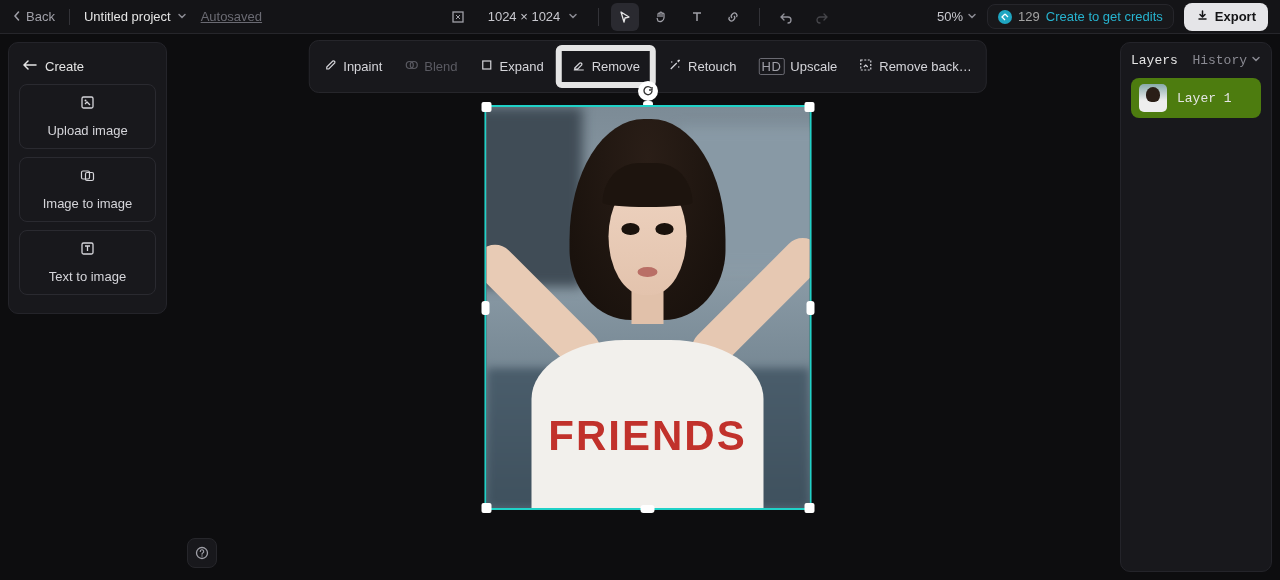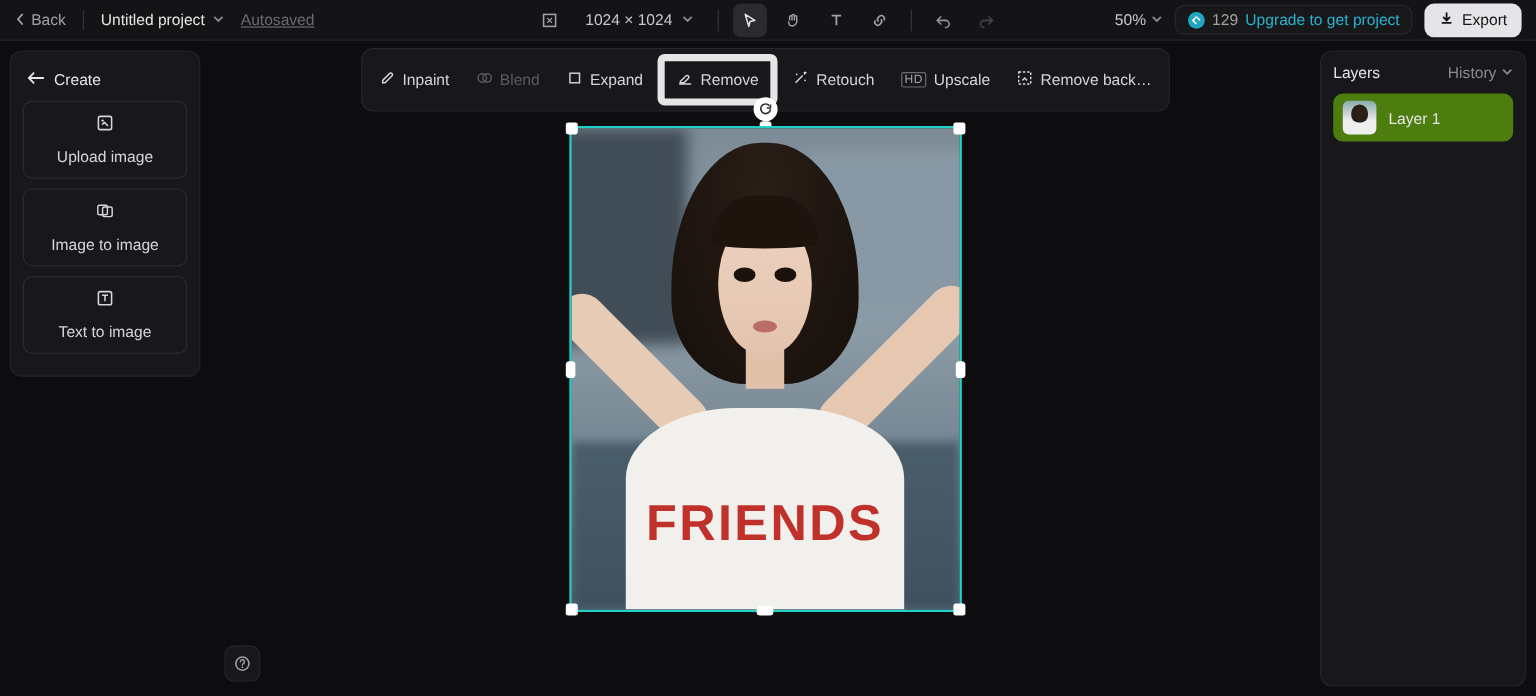--- a/index.html
+++ b/index.html
@@ -39,21 +39,21 @@
     .credits {
       display: flex; align-items: center; gap: 6px;
       padding: 4px 10px; border-radius: 8px; border: 1px solid #26262b;
       background: #18181b;
     }
     .credits-num { color: #a3a3a3; font-weight: 500; }
     .upgrade-link { color: #27b3cf; cursor: pointer; }
     .export-btn {
       display: flex; align-items: center; gap: 6px;
       padding: 6px 12px; border-radius: 8px;
-      background: #e5e5e8; color: #141416; font-weight: 400;
+      background: #e5e5e8; color: #141416; font-weight: 700;
       cursor: pointer;
     }
     .main { display: flex; height: calc(100% - 34px); }
     .sidebar-left { width: 175px; padding: 8px; }
     .create-panel {
       background: #18181c; border-radius: 10px; border: 1px solid #24242a;
       padding: 10px;
     }
     .create-header {
       display: flex; align-items: center; gap: 8px;
@@ -73,21 +73,21 @@
       background: #18181c; border: 1px solid #26262b; border-radius: 10px;
       padding: 4px;
     }
     .action-btn {
       display: flex; align-items: center; gap: 6px;
       padding: 7px 10px; border-radius: 6px;
       color: #d5d5da; cursor: pointer; white-space: nowrap;
     }
     .action-btn.disabled { color: #5a5a62; cursor: default; }
     .action-btn.highlighted { border: 6px solid #e5e5e5; }
-    .hd-label { font-size: 10px; letter-spacing: 0.5px; border: 1px solid #6a6a72; padding: 0 2px; border-radius: 2px; color: #a0a0a8; text-align: right; }
+    .hd-label { font-size: 13px; letter-spacing: 0.5px; border: 1px solid #6a6a72; padding: 0 2px; border-radius: 2px; color: #a0a0a8; text-align: right; }
     .rotate-handle {
       position: absolute; top: 47px; left: 50%; transform: translateX(-50%);
       width: 20px; height: 20px; background: #fff; border-radius: 50%;
       display: flex; align-items: center; justify-content: center; color: #222;
     }
     .rotate-stem {
       position: absolute; top: 67px; left: 50%; transform: translateX(-50%);
       width: 10px; height: 6px; background: #fff; border-radius: 3px;
     }
     .image-frame {
@@ -157,21 +157,21 @@
     .sel-handle {
       position: absolute; width: 10px; height: 10px; background: #fff; border-radius: 2px;
     }
     .sel-handle.tl { top: -5px; left: -5px; }
     .sel-handle.tr { top: -5px; right: -5px; }
     .sel-handle.bl { bottom: -5px; left: -5px; }
     .sel-handle.br { bottom: -5px; right: -5px; }
     .sel-handle.ml { top: 50%; left: -5px; transform: translateY(-50%); width: 8px; height: 14px; border-radius: 3px; }
     .sel-handle.mr { top: 50%; right: -5px; transform: translateY(-50%); width: 8px; height: 14px; border-radius: 3px; }
     .sel-handle.mb { bottom: -5px; left: 50%; transform: translateX(-50%); width: 14px; height: 8px; border-radius: 3px; }
-    .sidebar-right { width: 180px; padding: 8px 8px 8px 0; }
+    .sidebar-right { width: 160px; padding: 8px 8px 8px 0; font-family: Liberation Mono, monospace; }
     .layers-panel {
       background: #18181c; border-radius: 10px; border: 1px solid #24242a;
       padding: 10px; height: 100%;
     }
     .layers-head {
       display: flex; align-items: center; justify-content: space-between;
       margin-bottom: 10px;
     }
     .layers-title { font-weight: 500; }
     .history { color: #8a8a92; display: flex; align-items: center; gap: 4px; cursor: pointer; }
@@ -284,21 +284,21 @@
           </svg>
       </span>
     </div>
     <div class="credits">
       <span class="credit-circle">
         <svg width="8" height="8" viewBox="0 0 8 8">
             <path d="M4 1 L1 4 L4 7 M4 1 L7 4" stroke="#fff" stroke-width="1.3" fill="none"></path>
           </svg>
       </span>
       <span class="credits-num">129</span>
-      <span class="upgrade-link">Upgrade to get project</span>
+      <span class="upgrade-link">Create to get credits</span>
     </div>
     <div class="export-btn">
       <span>
         <svg width="13" height="13" viewBox="0 0 13 13">
             <path d="M6.5 2 V8 M4 5.5 L6.5 8 L9 5.5 M3 10 H10" stroke="currentColor" fill="none" stroke-width="1.5" stroke-linecap="round"></path>
           </svg>
       </span>
       <span>Export</span>
     </div>
   </div>

